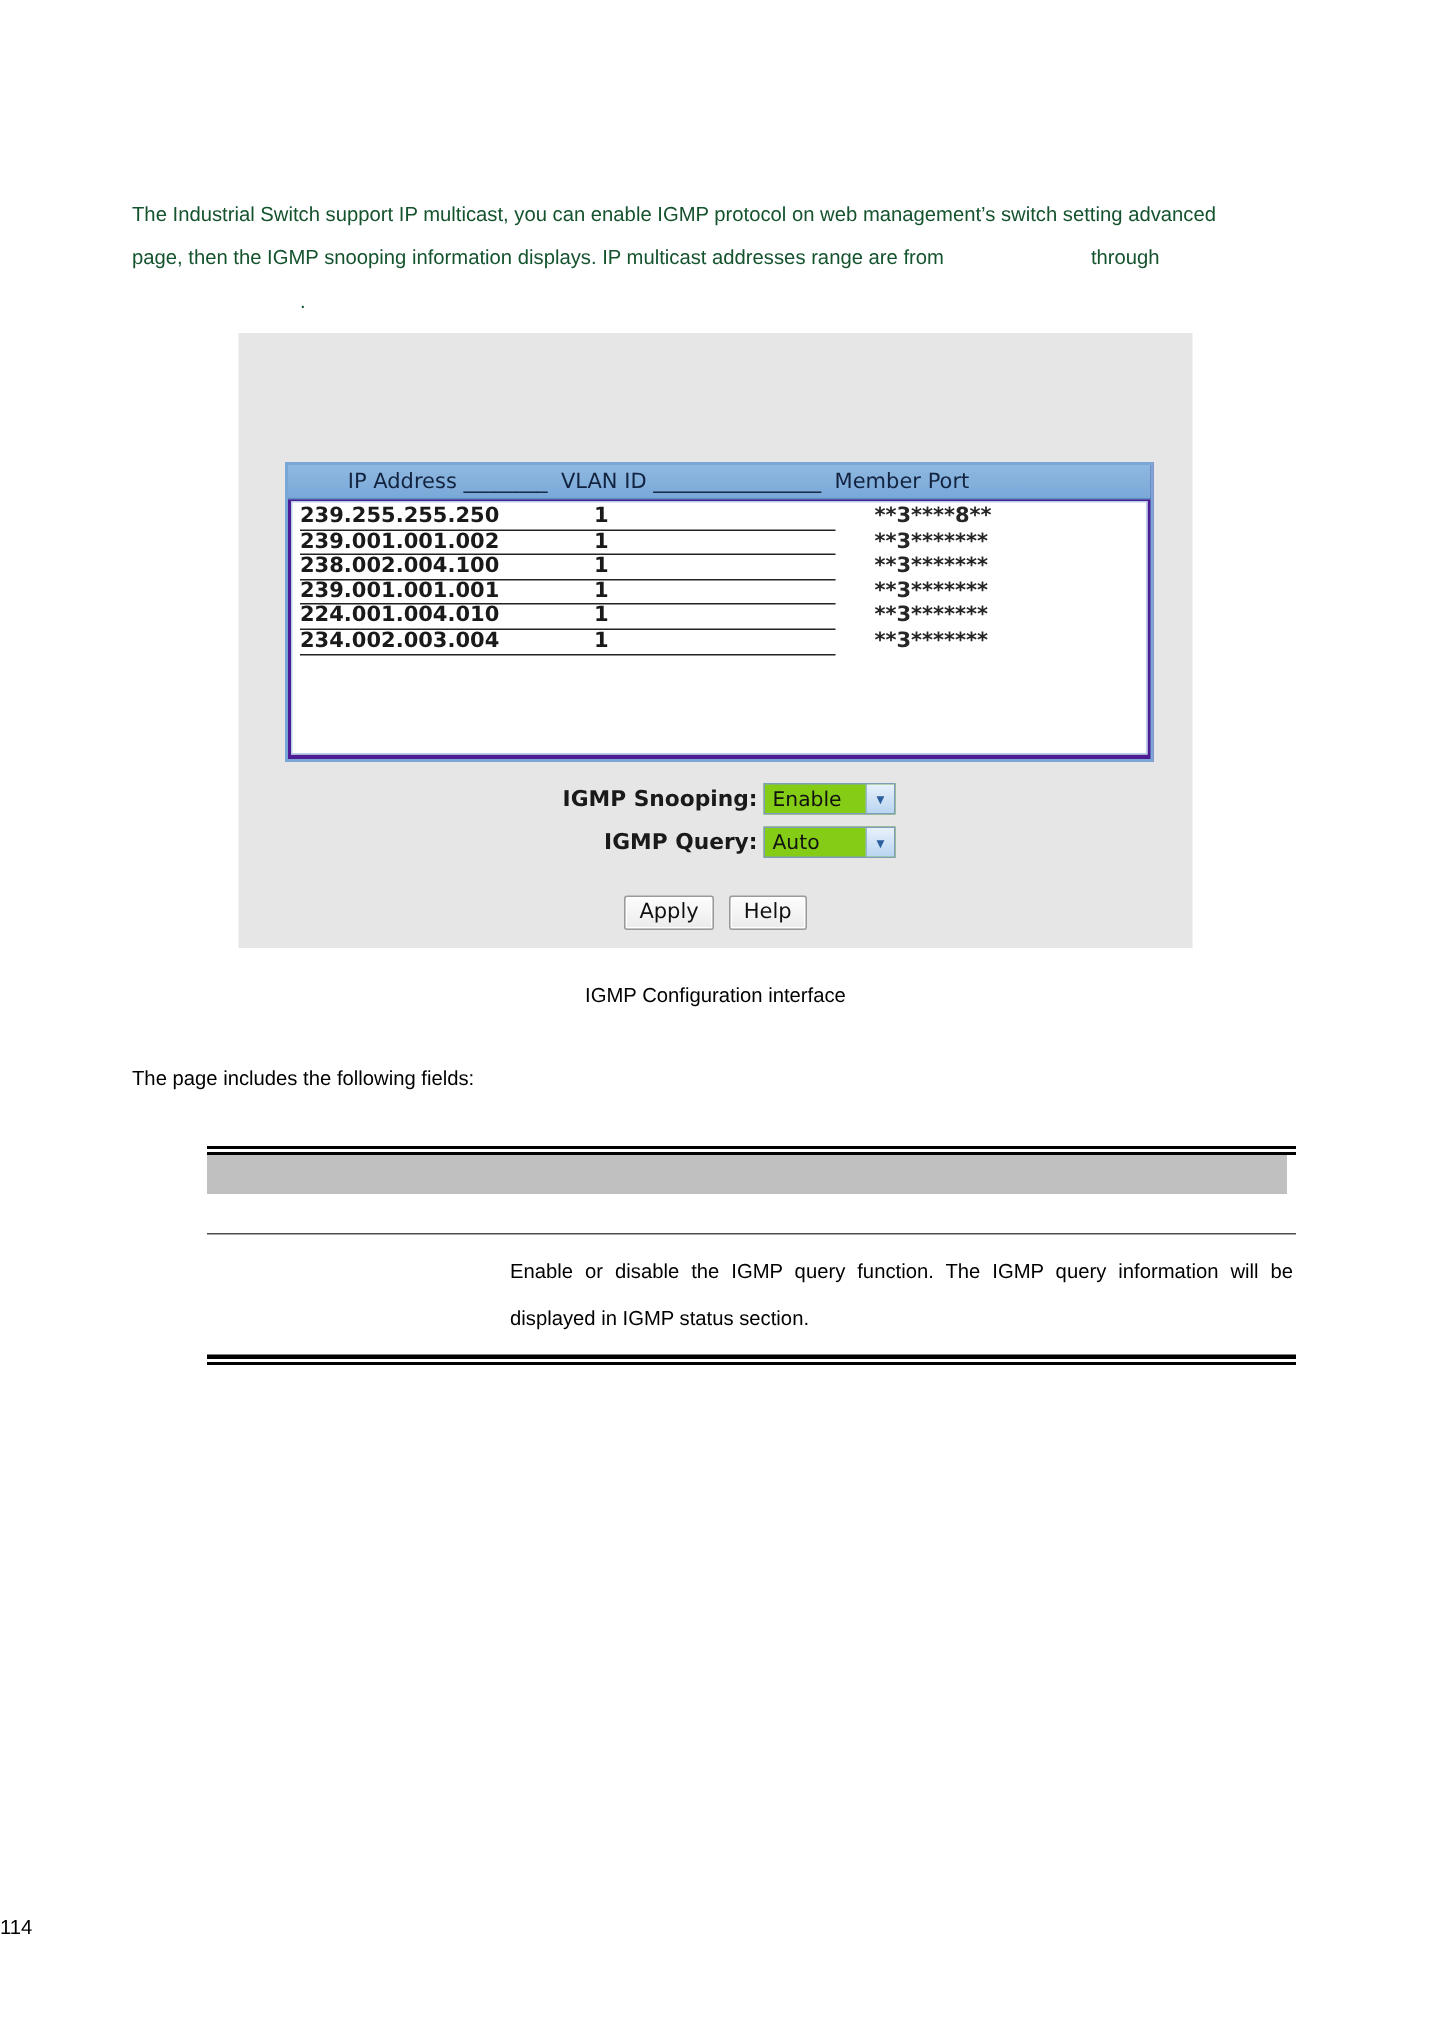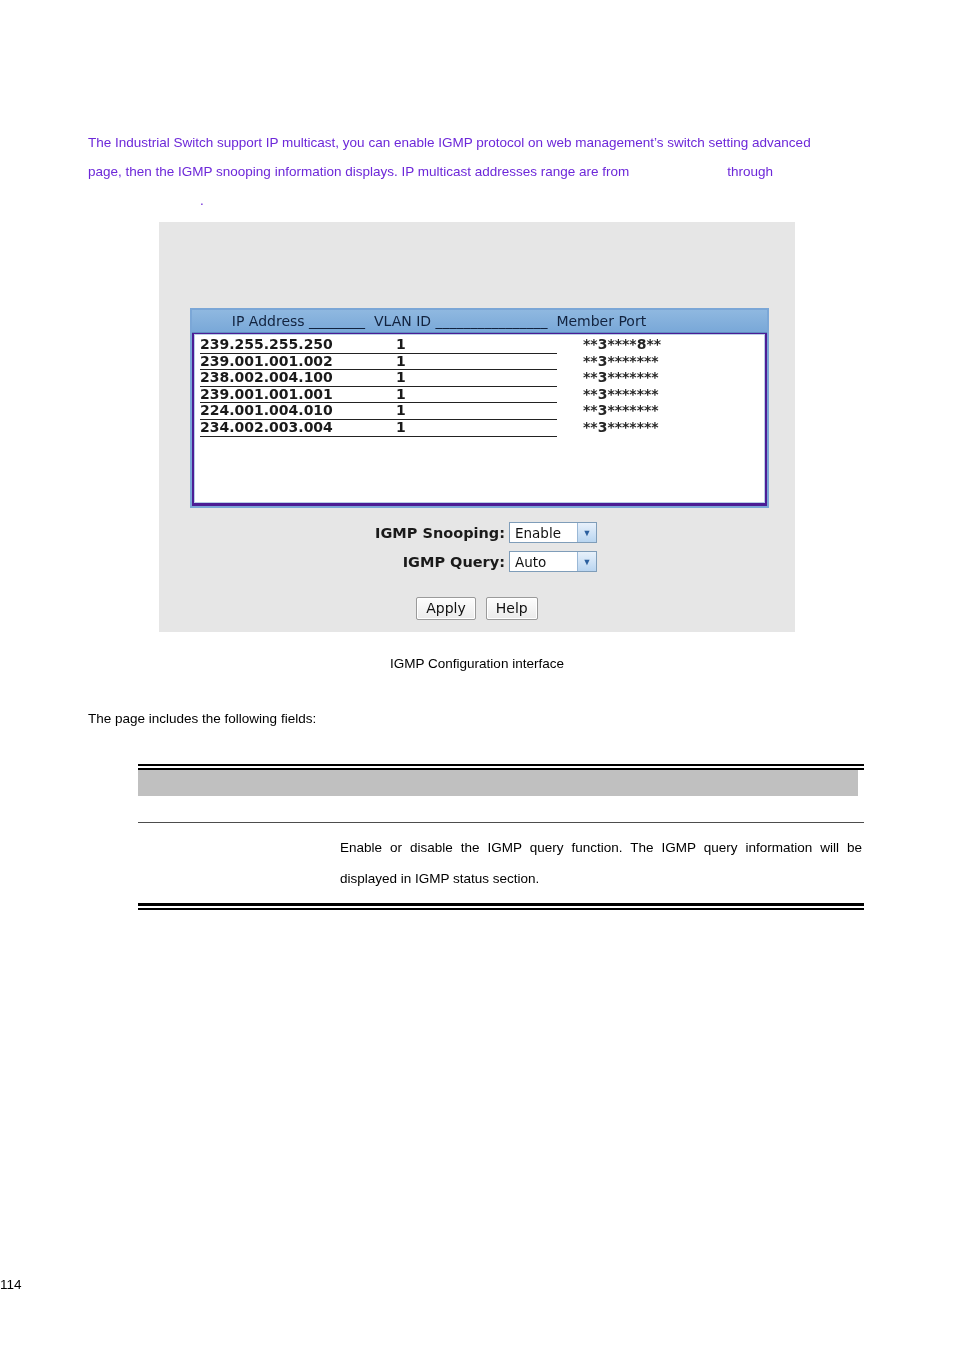--- a/index.html
+++ b/index.html
@@ -17,21 +17,21 @@
   }
 
   
   .intro {
     position: absolute;
     left: 88px;
     top: 128px;
     width: 780px;
     font-size: 13.5px;
     line-height: 29px;
-    color: #6d28d9;
+    color: #14532d;
   }
   .intro .ln { white-space: pre; display: block; }
   .gap-wide { display: inline-block; width: 98px; }
   .intro .ln3 { padding-left: 112px; }
 
   
   .shot {
     position: absolute;
     left: 159px;
     top: 222px;
@@ -116,21 +116,21 @@
     padding-right: 4px;
     font-family: "DejaVu Sans", sans-serif;
     font-size: 14.5px;
     font-weight: bold;
     color: #1a1a1a;
   }
   .sel {
     width: 88px;
     height: 21px;
     border: 1px solid #7f9db9;
-    background: #ffffff;
+    background: #84cc16;
     display: flex;
     align-items: center;
     box-sizing: border-box;
   }
   .sel .txt {
     flex: 1;
     padding-left: 5px;
     font-family: "DejaVu Sans", sans-serif;
     font-size: 13.5px;
     color: #111;

